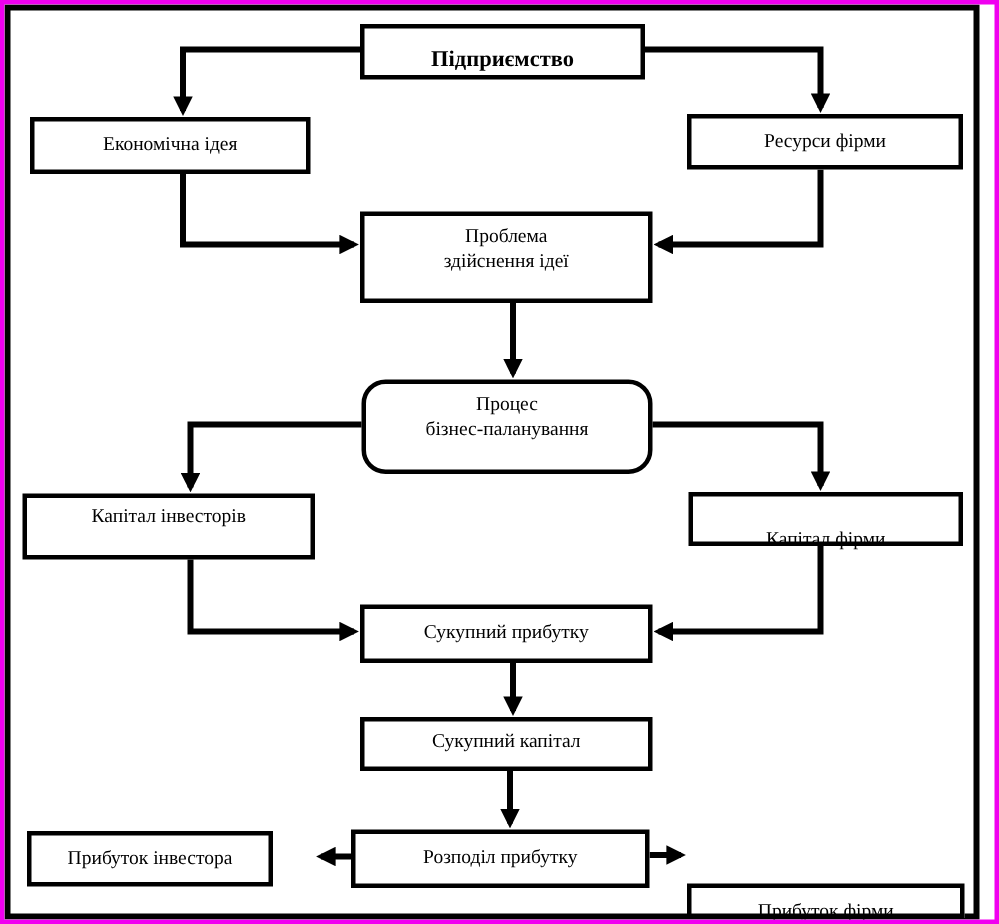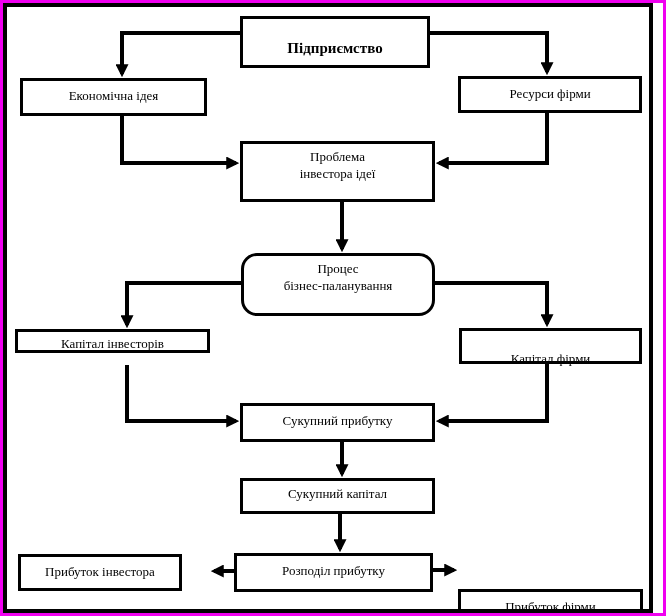--- a/index.html
+++ b/index.html
@@ -40,29 +40,29 @@
     border: 3px solid #000000;
     text-align: center;
     font-size: 13px;
     line-height: 17px;
     padding-top: 6px;
     z-index: 2;
   }
   .node.two-line { padding-top: 4px; }
   .node .ln { display: block; }
   #box-enterprise {
-    left: 240px; top: 16px; width: 190px; height: 52px;
+    left: 240px; top: 16px; width: 190px; height: 37px;
     display: flex; align-items: center; justify-content: center;
     padding-top: 12px; font-weight: bold; font-size: 15px;
   }
   #box-economic-idea      { left: 20px;  top: 78px;  width: 187px; height: 38px; }
   #box-firm-resources     { left: 458px; top: 76px;  width: 184px; height: 37px; }
   #box-problem            { left: 240px; top: 141px; width: 195px; height: 61px; }
   #box-process            { left: 241px; top: 253px; width: 194px; height: 63px; border-radius: 16px; }
-  #box-investors-capital  { left: 15px;  top: 329px; width: 195px; height: 24px; padding-top: 3px; }
+  #box-investors-capital  { left: 15px;  top: 329px; width: 195px; height: 44px; padding-top: 3px; }
   #box-firm-capital       { left: 459px; top: 328px; width: 183px; height: 36px; padding-top: 19px; }
   #box-total-capital      { left: 240px; top: 403px; width: 195px; height: 39px; }
   #box-total-profit       { left: 240px; top: 478px; width: 195px; height: 36px; padding-top: 4px; }
   #box-investor-profit    { left: 18px;  top: 554px; width: 164px; height: 37px; }
   #box-profit-distribution{ left: 234px; top: 553px; width: 199px; height: 39px; }
   #box-firm-profit        { left: 458px; top: 553px; width: 185px; height: 23px; margin-top: 36px; }
 </style>
 </head>
 <body>
 
@@ -101,21 +101,21 @@
     <div class="node" id="box-economic-idea">
       <span>Економічна ідея</span>
     </div>
 
     <div class="node" id="box-firm-resources">
       <span>Ресурси фірми</span>
     </div>
 
     <div class="node two-line" id="box-problem">
       <span class="ln">Проблема</span>
-      <span class="ln">інвестора ідеї</span>
+      <span class="ln">здійснення ідеї</span>
     </div>
 
     <div class="node two-line" id="box-process">
       <span class="ln">Процес</span>
       <span class="ln">бізнес-паланування</span>
     </div>
 
     <div class="node" id="box-investors-capital">
       <span>Капітал інвесторів</span>
     </div>

